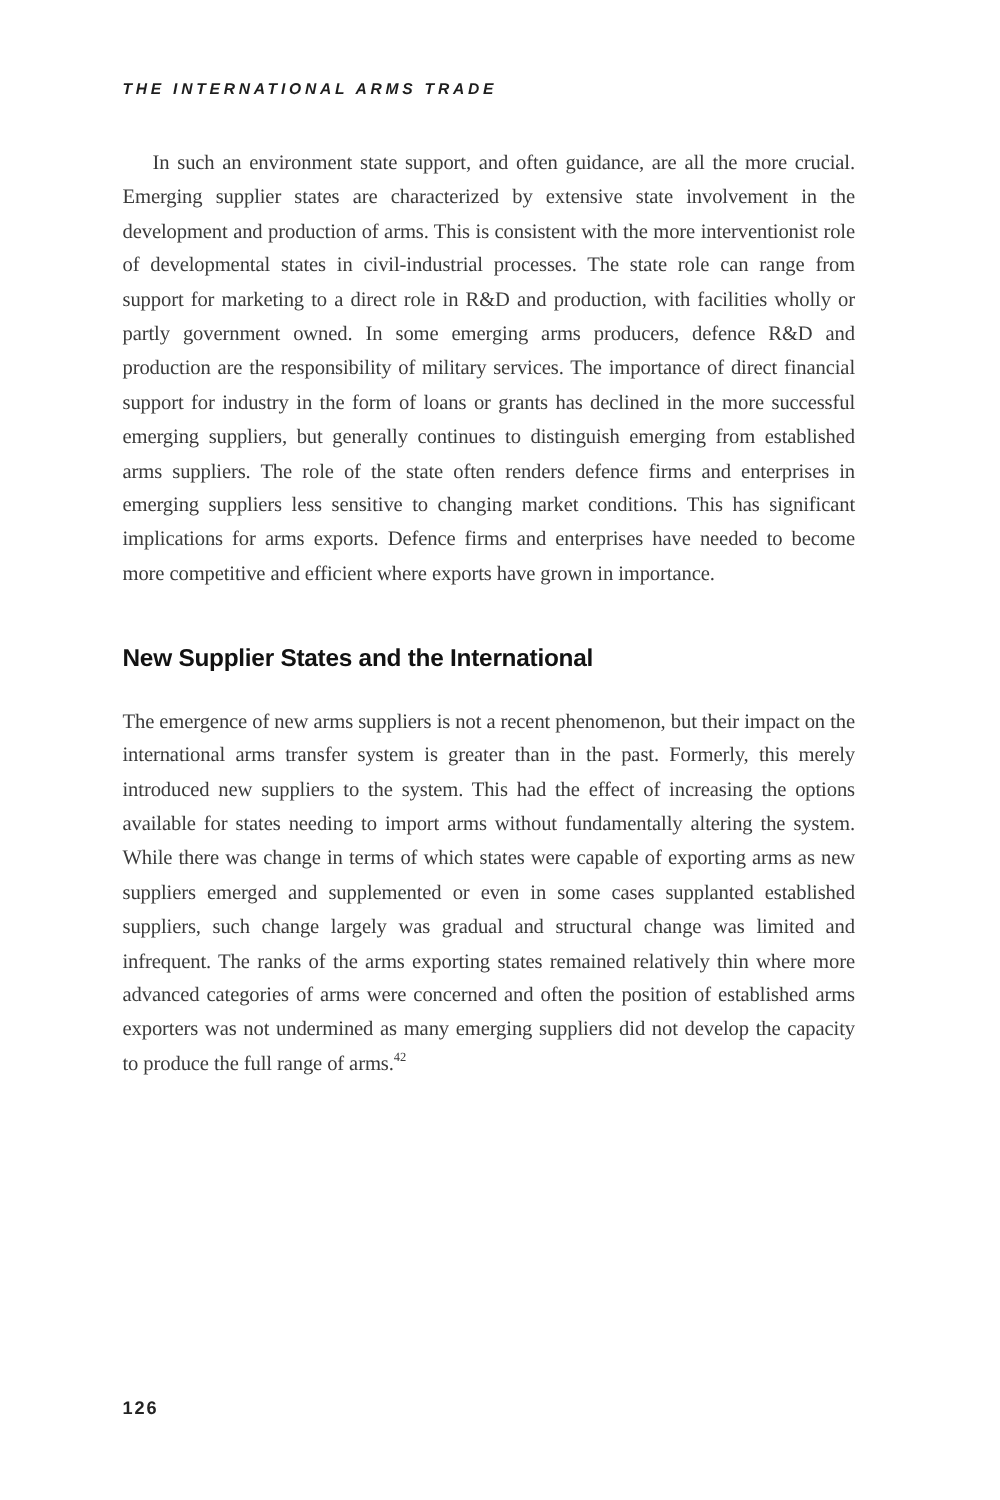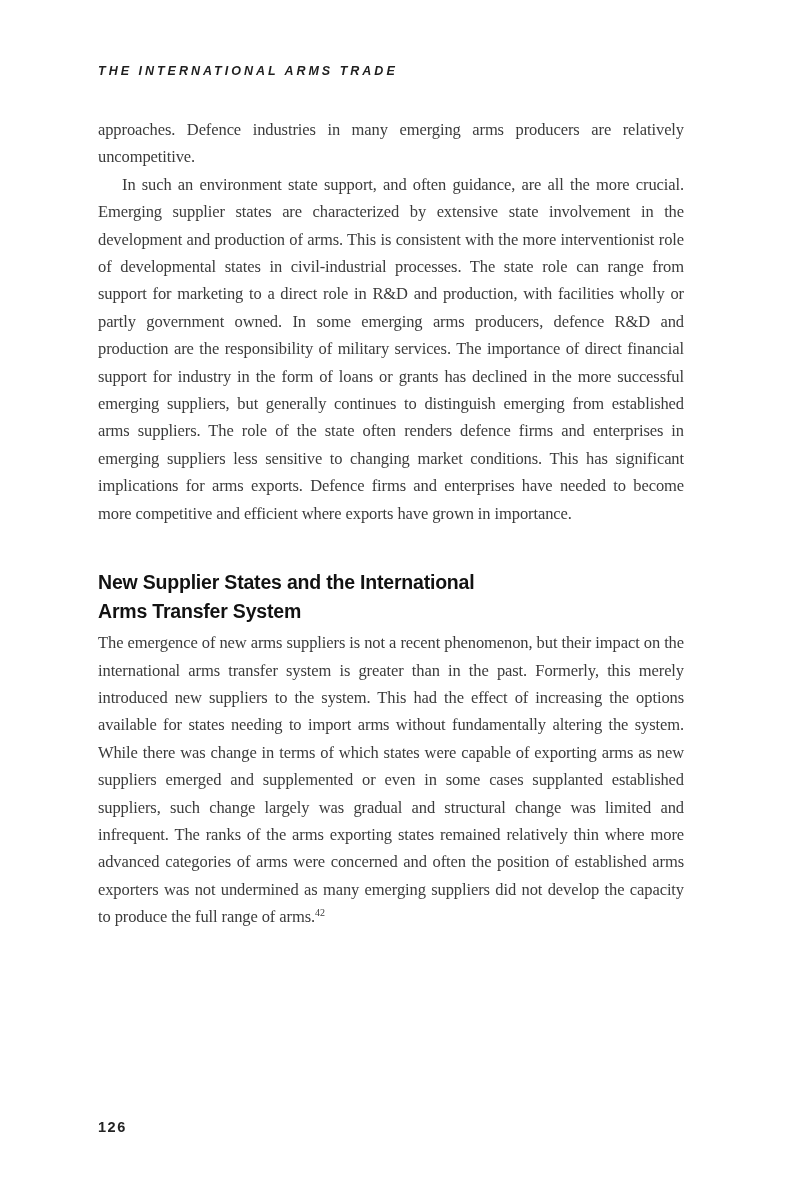--- a/index.html
+++ b/index.html
@@ -49,21 +49,21 @@
     text-indent: 24px;
   }
   .section-heading {
     font-family: "Liberation Sans", sans-serif;
     font-weight: bold;
     font-size: 19.5px;
     line-height: 28.5px;
     color: #121212;
     text-align: left;
     letter-spacing: -0.2px;
-    margin: 41px 0 4px 0;
+    margin: 41px 0 21px 0;
   }
   .section-heading .heading-line {
     display: block;
   }
   .footnote-marker {
     font-size: 10px;
     line-height: 0;
     vertical-align: baseline;
     position: relative;
     top: -6.5px;
@@ -83,27 +83,25 @@
 </style>
 </head>
 <body>
 
 <div class="page">
 
   <div class="running-header">THE INTERNATIONAL ARMS TRADE</div>
 
   <div class="text-block">
 
-    <p>approaches. Defence industries in many emerging arms producers are relatively uncompetitive.</p>
 
     <p class="indent">In such an environment state support, and often guidance, are all the more crucial. Emerging supplier states are characterized by extensive state involvement in the development and production of arms. This is consistent with the more interventionist role of developmental states in civil-industrial processes. The state role can range from support for marketing to a direct role in R&amp;D and production, with facilities wholly or partly government owned. In some emerging arms producers, defence R&amp;D and production are the responsibility of military services. The importance of direct financial support for industry in the form of loans or grants has declined in the more successful emerging suppliers, but generally continues to distinguish emerging from established arms suppliers. The role of the state often renders defence firms and enterprises in emerging suppliers less sensitive to changing market conditions. This has significant implications for arms exports. Defence firms and enterprises have needed to become more competitive and efficient where exports have grown in importance.</p>
 
     <h2 class="section-heading">
       <span class="heading-line">New Supplier States and the International</span>
-      <span class="heading-line">Arms Transfer System</span>
     </h2>
 
     <p><span>The emergence of new arms suppliers is not a recent phenomenon, but their impact on the international arms transfer system is greater than in the past. Formerly, this merely introduced new suppliers to the system. This had the effect of increasing the options available for states needing to import arms without fundamentally altering the system. While there was change in terms of which states were capable of exporting arms as new suppliers emerged and supplemented or even in some cases supplanted established suppliers, such change largely was gradual and structural change was limited and infrequent. The ranks of the arms exporting states remained relatively thin where more advanced categories of arms were concerned and often the position of established arms exporters was not undermined as many emerging suppliers did not develop the capacity to produce the full range of arms.</span><span class="footnote-marker">42</span></p>
 
 
   </div>
 
   <div class="page-number">126</div>
 
 </div>

